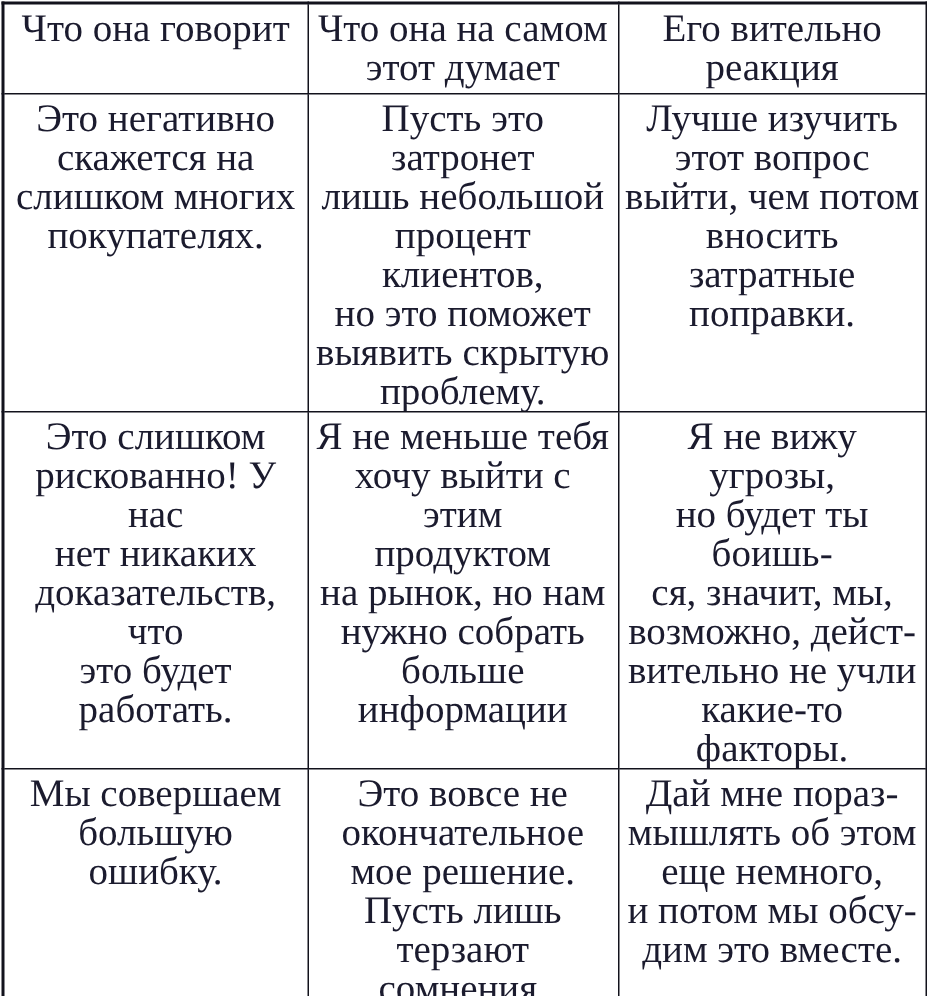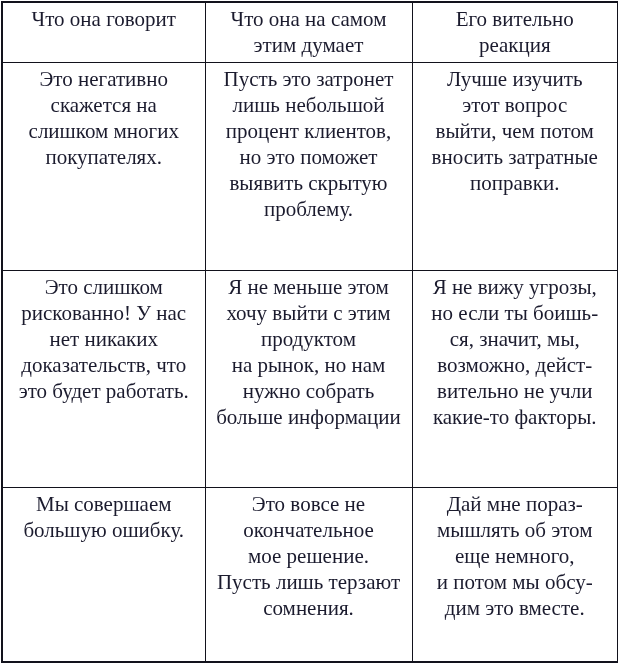--- a/index.html
+++ b/index.html
@@ -25,21 +25,21 @@
     border-collapse: collapse;
     table-layout: fixed;
     border: 2px solid #12121c;
   }
   table.comparison td, table.comparison th {
     border: 1px solid #12121c;
     vertical-align: top;
     text-align: center;
     padding: 3px 4px 0 4px;
     font-weight: normal;
-    font-size: 21px;
+    font-size: 26px;
     line-height: 26px;
     white-space: pre-line;
     overflow: hidden;
     color: #1b1b2e;
   }
   tr.row-header { height: 60px; }
   tr.row-1 { height: 159px; margin-top: 44px; }
   tr.row-2 { height: 167px; }
   tr.row-3 { height: 132px; }
   tr.row-4 { height: 142px; }
@@ -54,21 +54,21 @@
   <table class="comparison">
     <colgroup>
       <col class="c1">
         <col class="c2">
         <col class="c3">
     </colgroup>
     <thead>
       <tr class="row-header">
         <th>Что она говорит</th>
         <th>Что она на самом
-этим думает</th>
+этот думает</th>
         <th>Его вительно
 реакция</th>
       </tr>
     </thead>
     <tbody>
       <tr class="row-1">
         <td>Это негативно
 скажется на
 слишком многих
 покупателях.</td>
@@ -83,28 +83,28 @@
 выйти, чем потом
 вносить затратные
 поправки.</td>
       </tr>
       <tr class="row-2">
         <td>Это слишком
 рискованно! У нас
 нет никаких
 доказательств, что
 это будет работать.</td>
-        <td>Я не меньше этом
+        <td>Я не меньше тебя
 хочу выйти с этим
 продуктом
 на рынок, но нам
 нужно собрать
 больше информации</td>
         <td>Я не вижу угрозы,
-но если ты боишь-
+но будет ты боишь-
 ся, значит, мы,
 возможно, дейст-
 вительно не учли
 какие-то факторы.</td>
       </tr>
       <tr class="row-3">
         <td>Мы совершаем
 большую ошибку.</td>
         <td>Это вовсе не
 окончательное

